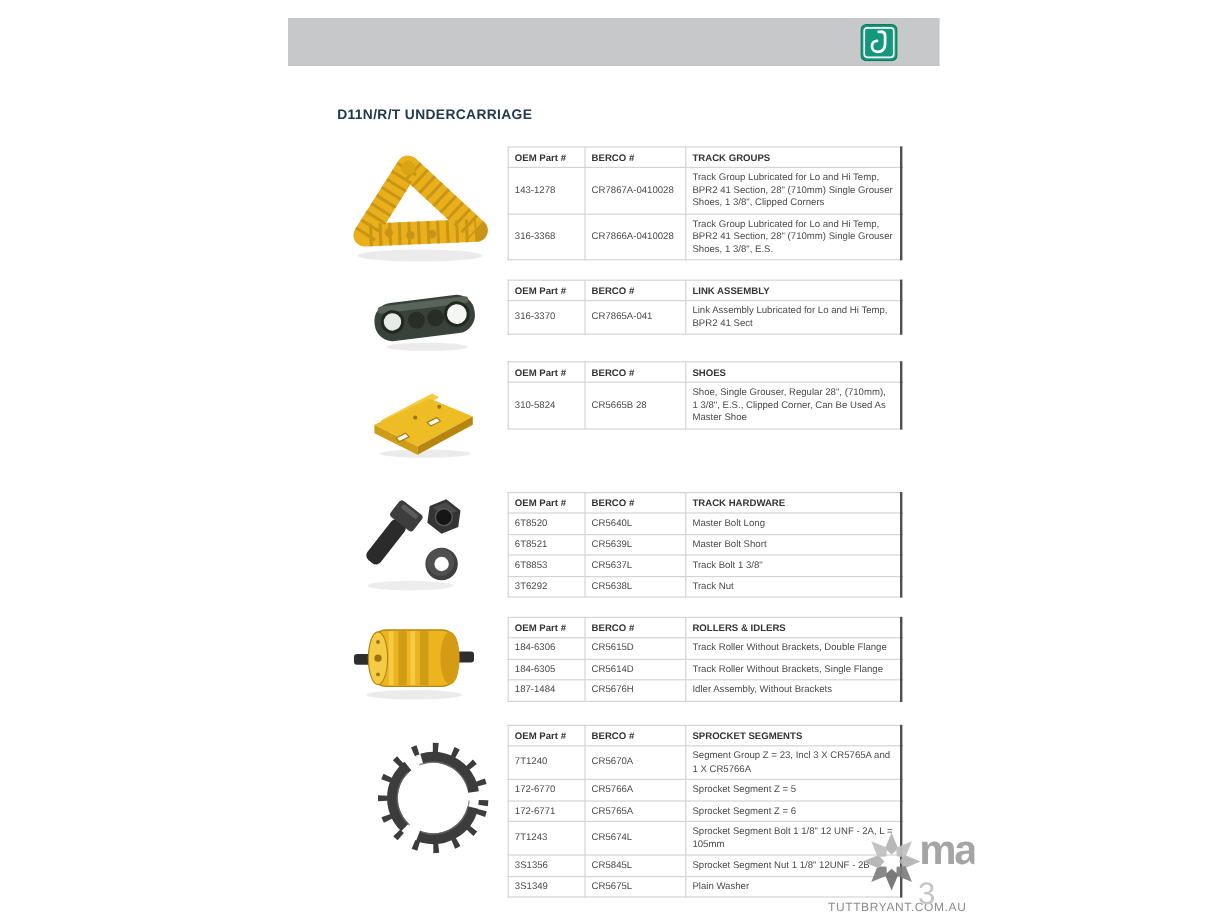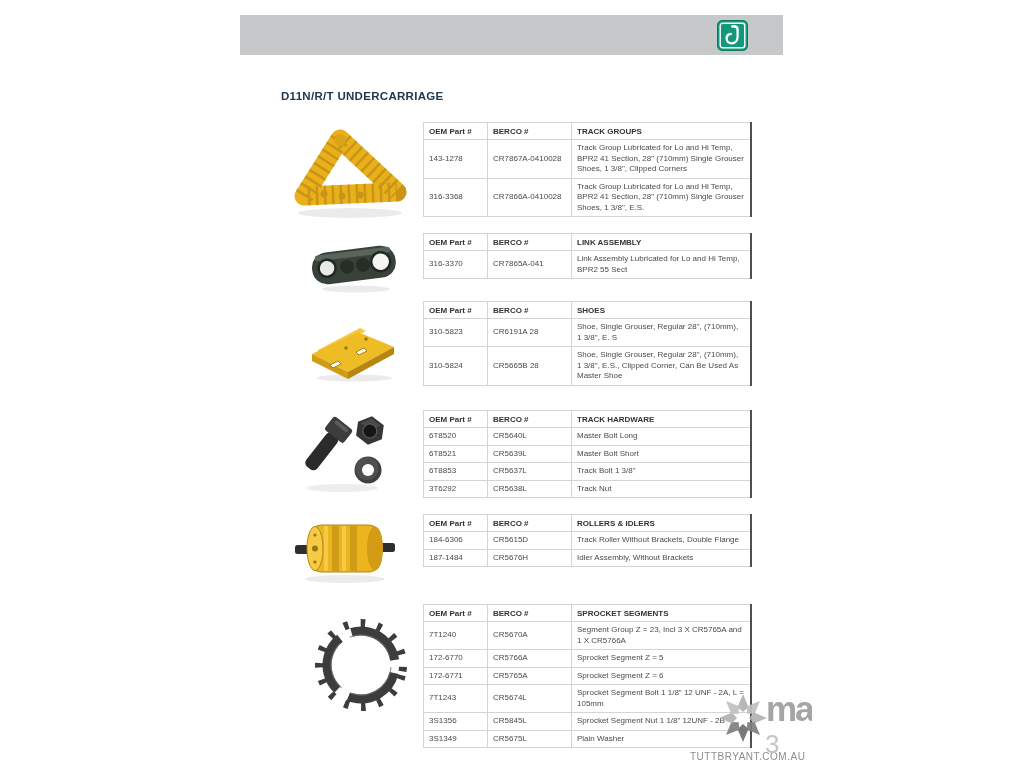--- a/index.html
+++ b/index.html
@@ -199,44 +199,39 @@
         <tr>
       <th>OEM Part #</th>
       <th>BERCO #</th>
       <th>LINK ASSEMBLY</th>
     </tr>
       </thead>
     <tbody>
         <tr>
           <td>316-3370</td>
           <td>CR7865A-041</td>
-          <td>Link Assembly Lubricated for Lo and Hi Temp, BPR2 55 Sect</td>
+          <td>Link Assembly Lubricated for Lo and Hi Temp, BPR2 41 Sect</td>
         </tr>
       </tbody>
   </table>
 
   <table class="parts t3">
     <colgroup>
         <col class="c1">
         <col class="c2">
         <col class="c3">
       </colgroup>
     <thead>
         <tr>
       <th>OEM Part #</th>
       <th>BERCO #</th>
       <th>SHOES</th>
     </tr>
       </thead>
     <tbody>
-        <tr>
-          <td>310-5823</td>
-          <td>CR6191A 28</td>
-          <td>Shoe, Single Grouser, Regular 28", (710mm), 1 3/8", E. S</td>
-        </tr>
         <tr>
           <td>310-5824</td>
           <td>CR5665B 28</td>
           <td>Shoe, Single Grouser, Regular 28", (710mm), 1 3/8", E.S., Clipped Corner, Can Be Used As Master Shoe</td>
         </tr>
       </tbody>
   </table>
 
   <table class="parts t4">
     <colgroup>
@@ -286,20 +281,25 @@
       <th>OEM Part #</th>
       <th>BERCO #</th>
       <th>ROLLERS &amp; IDLERS</th>
     </tr>
       </thead>
     <tbody>
         <tr>
           <td>184-6306</td>
           <td>CR5615D</td>
           <td>Track Roller Without Brackets, Double Flange</td>
+        </tr>
+        <tr>
+          <td>184-6305</td>
+          <td>CR5614D</td>
+          <td>Track Roller Without Brackets, Single Flange</td>
         </tr>
         <tr>
           <td>187-1484</td>
           <td>CR5676H</td>
           <td>Idler Assembly, Without Brackets</td>
         </tr>
       </tbody>
   </table>
 
   <table class="parts t6">

